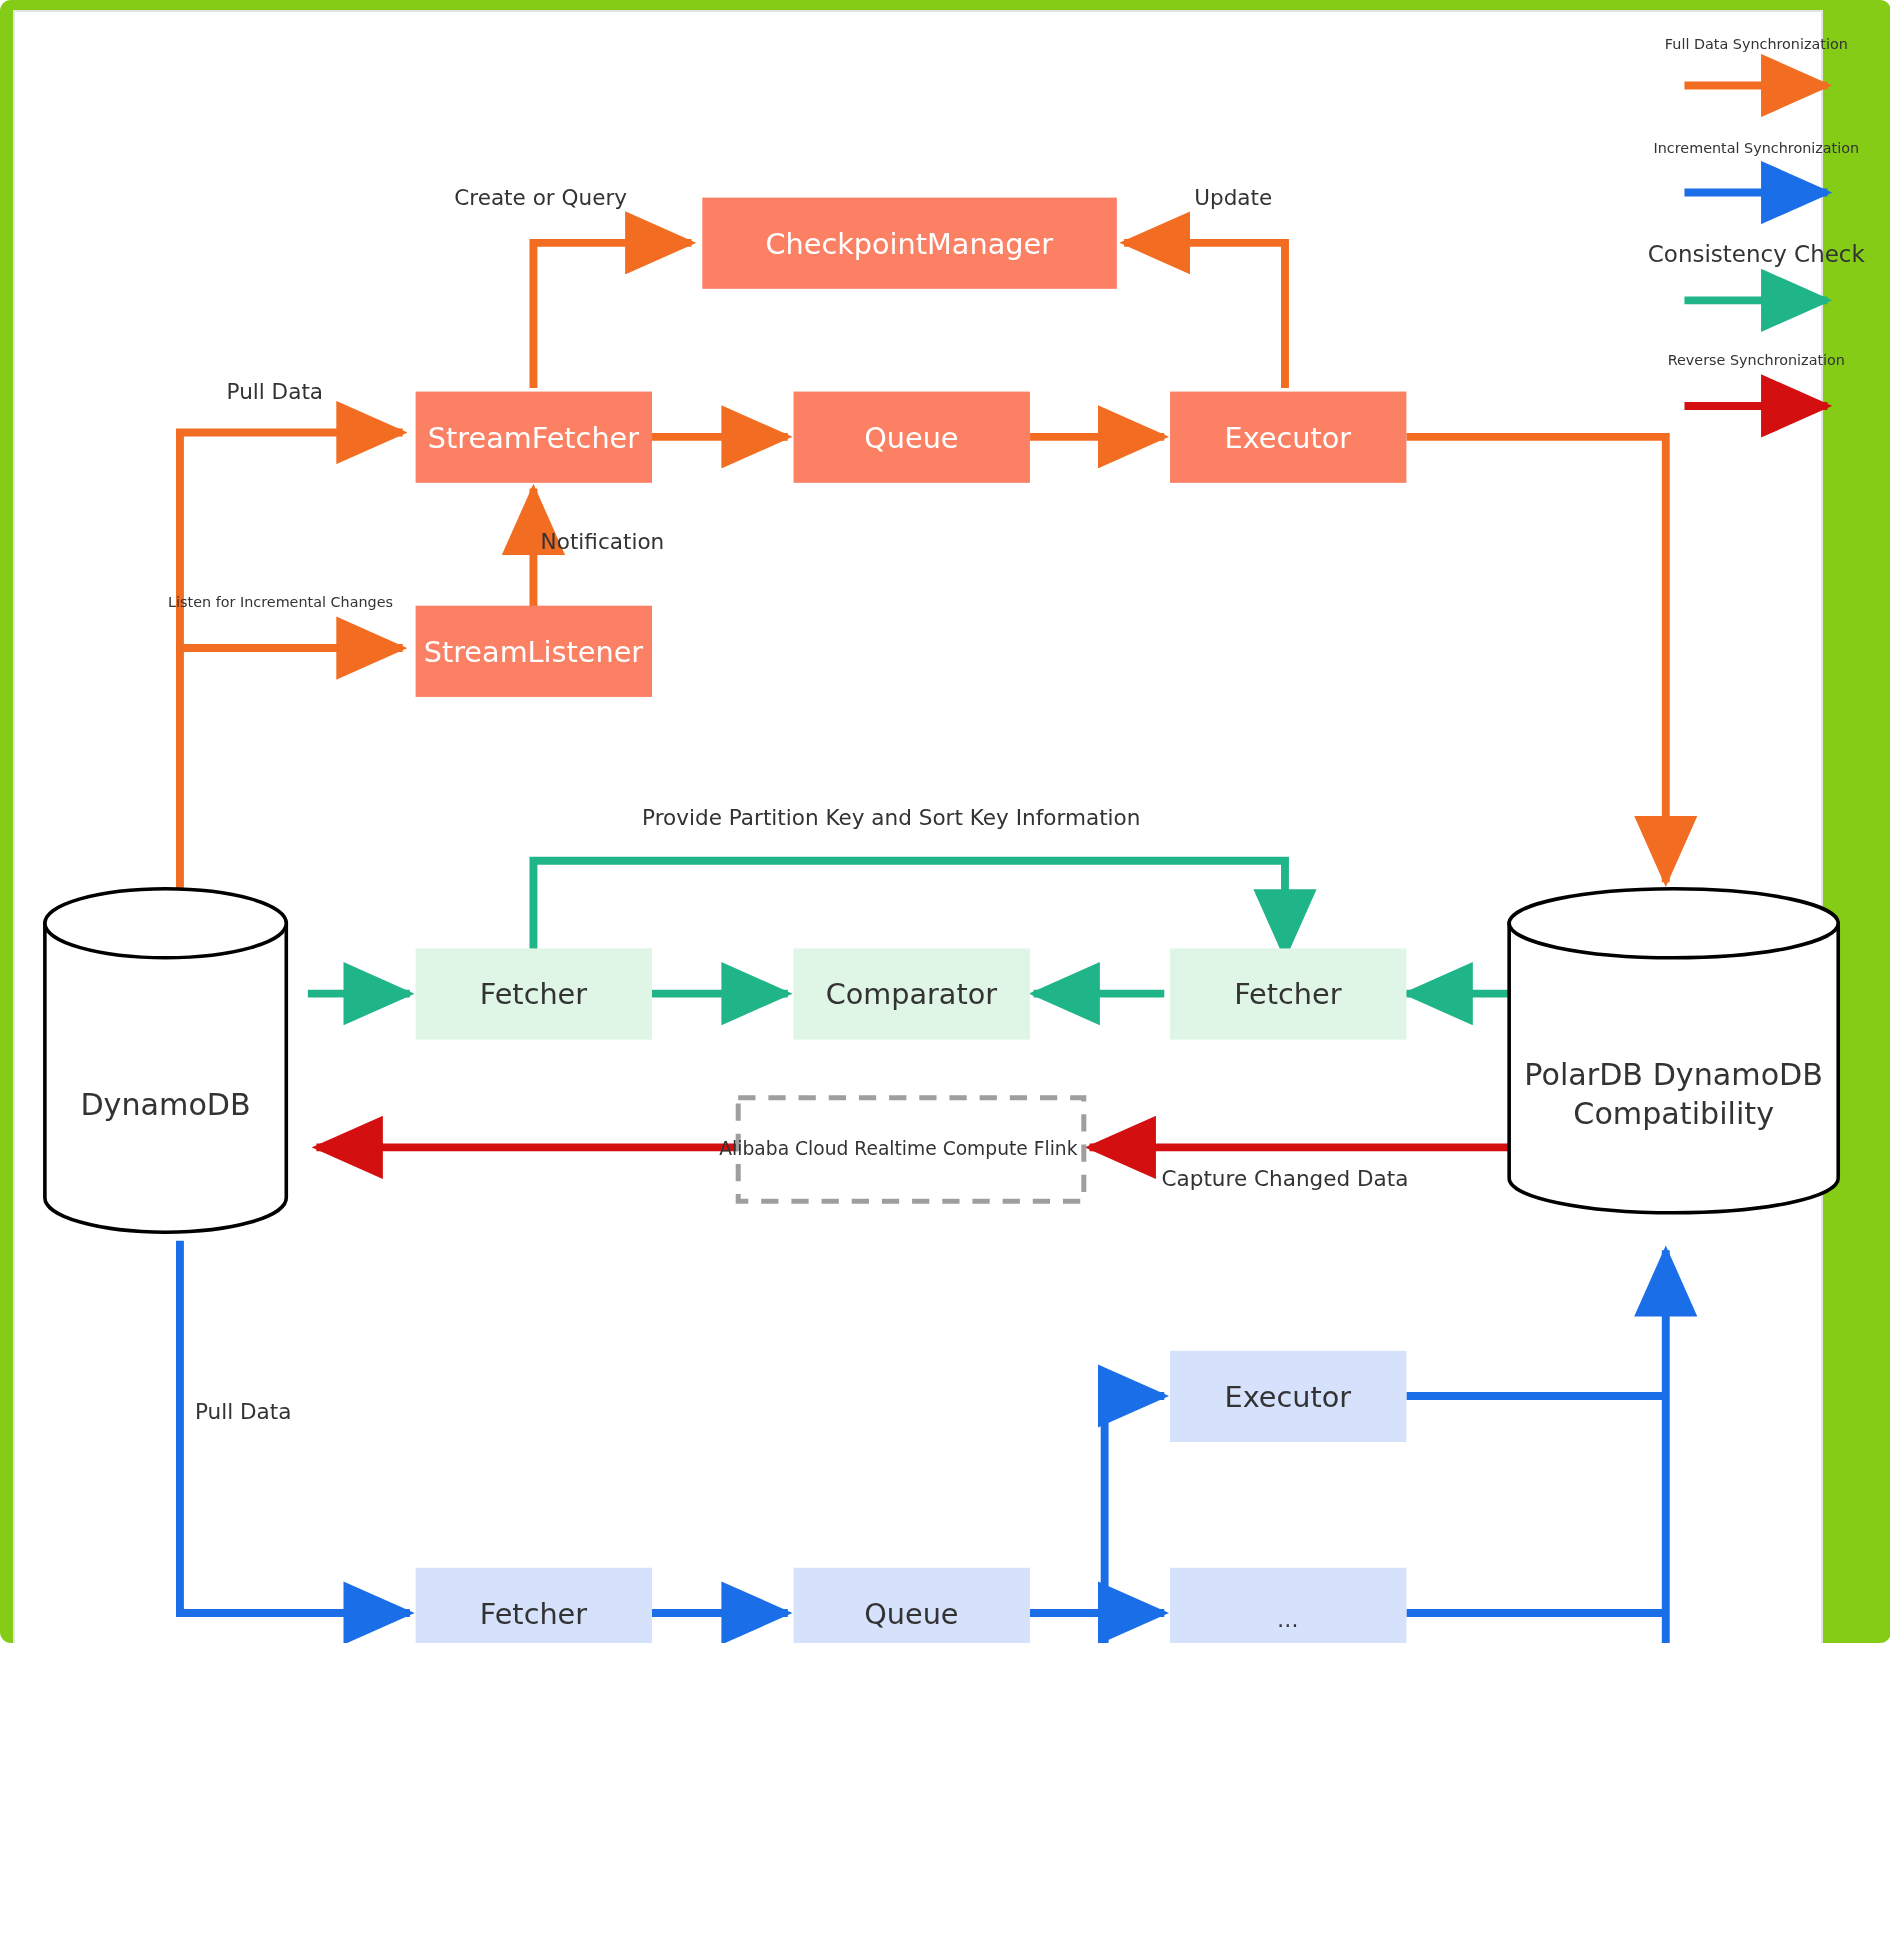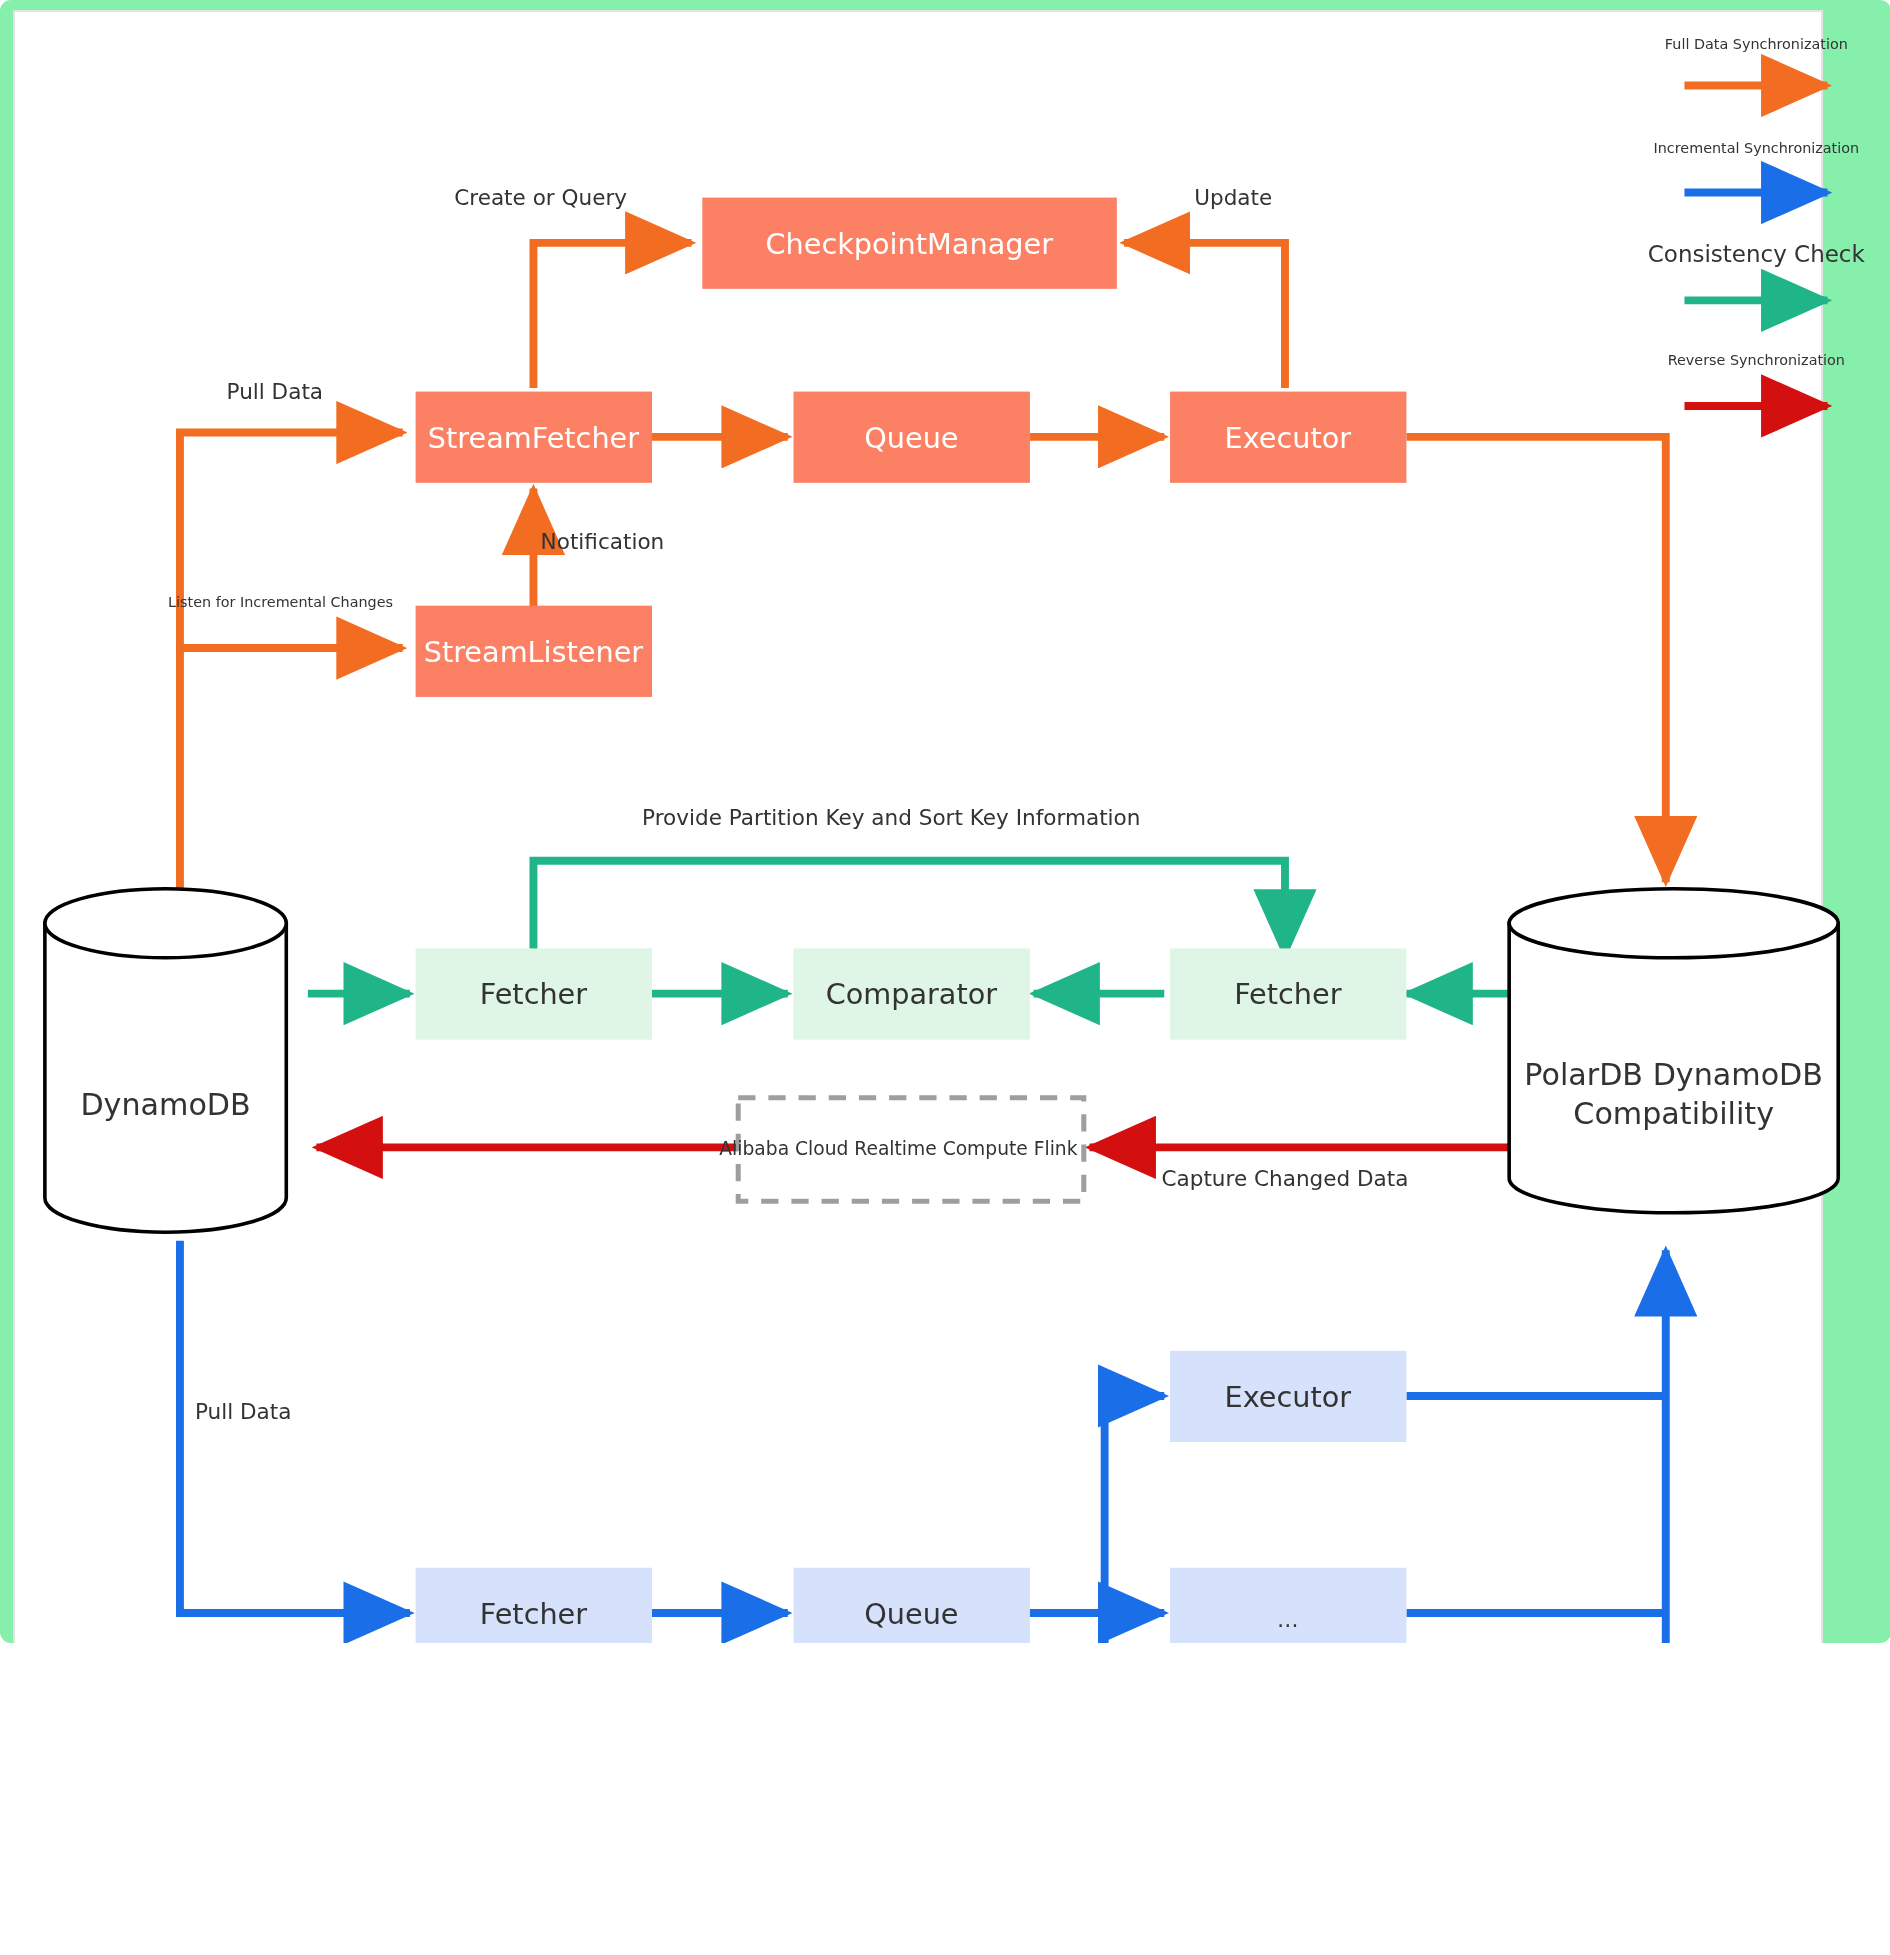--- a/index.html
+++ b/index.html
@@ -1,17 +1,17 @@
 <!DOCTYPE html>
 <html style="font-size:11.5px"><head>
 <meta charset="utf-8">
 <style>
   html,body{margin:0;padding:0;background:#ffffff;}
   body{font-family:"DejaVu Sans","Liberation Sans",sans-serif;}
-  #page{position:relative;width:1891px;height:1643px;background:#86efac;border-radius:11px;}
+  #page{position:relative;width:1891px;height:1643px;background:#84cc16;border-radius:11px;}
   #frame{position:absolute;left:13px;top:10px;width:1810px;height:1933px;border:2.2px solid #e3e3e3;box-sizing:border-box;background:#fff;}
   svg{position:absolute;left:0;top:0;width:1891px;height:1955px;overflow:visible;}
   .boxtext-white{fill:#ffffff;font-size:40px;}
   .boxtext-dark{fill:#333333;font-size:40px;}
   .edge-label{fill:#333333;font-size:30px;}
   .edge-label-sm{fill:#333333;font-size:20px;}
   .legend-label{fill:#333333;font-size:20px;}
   .legend-label-lg{fill:#333333;font-size:32px;}
   .cyl-label{fill:#333333;font-size:42px;}
   .flink-label{fill:#333333;font-size:26px;}

